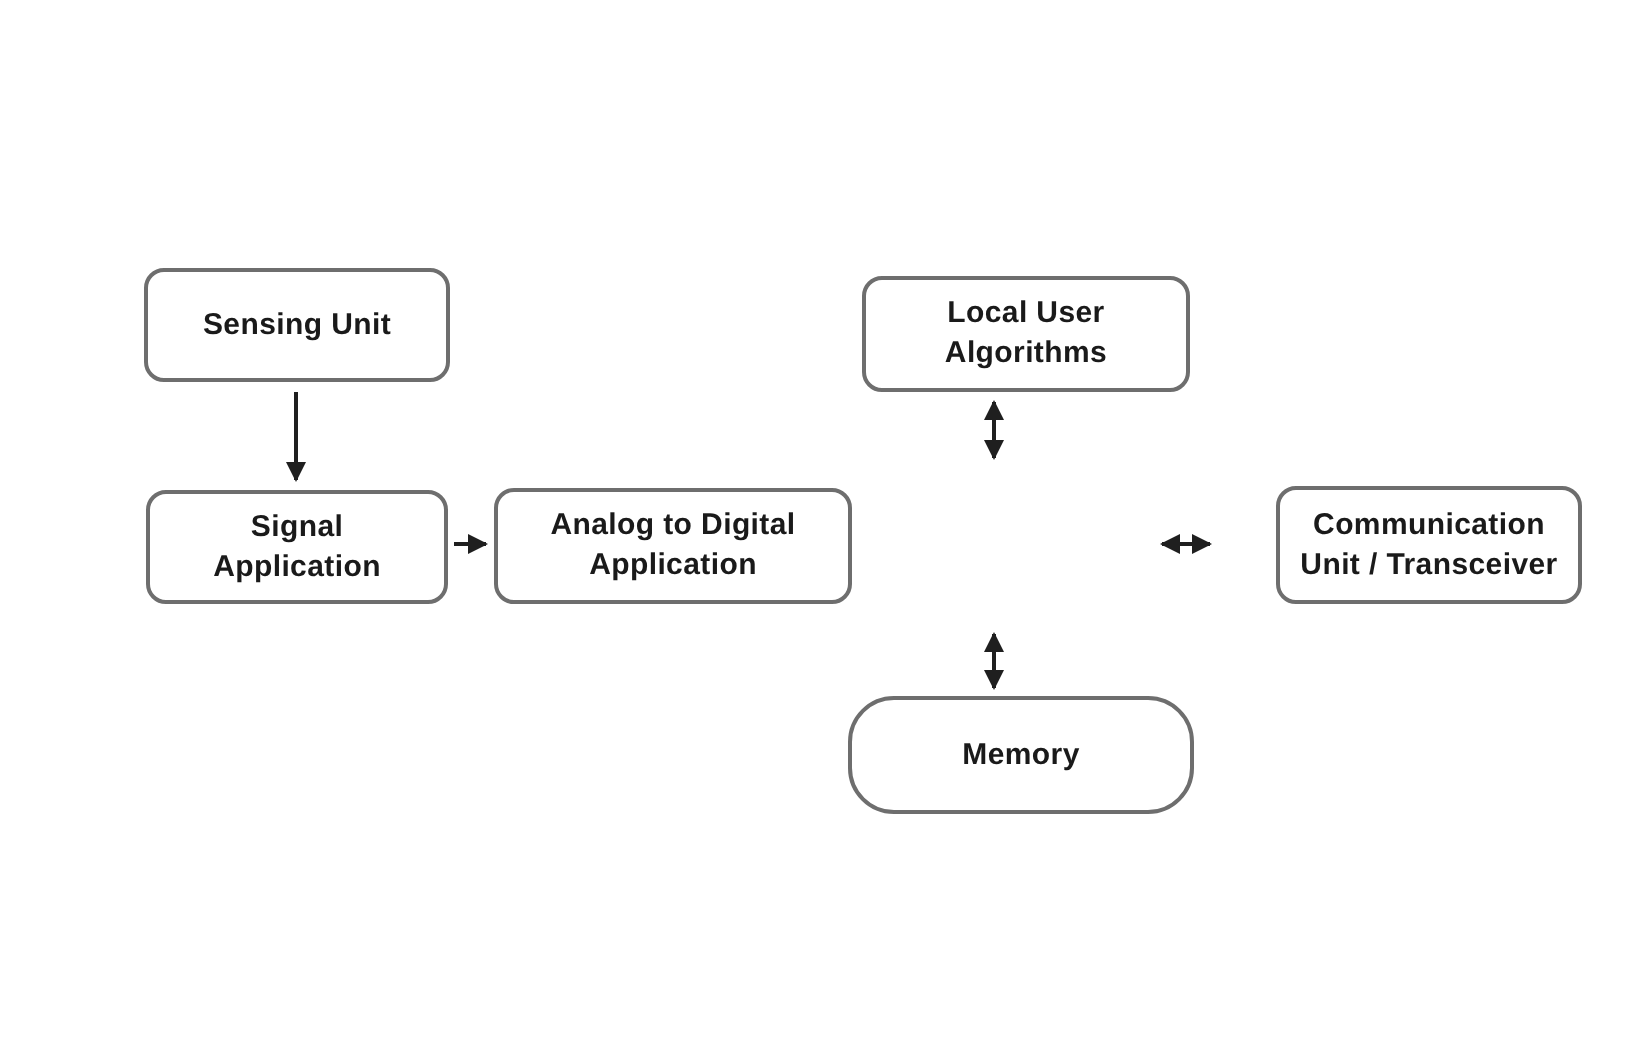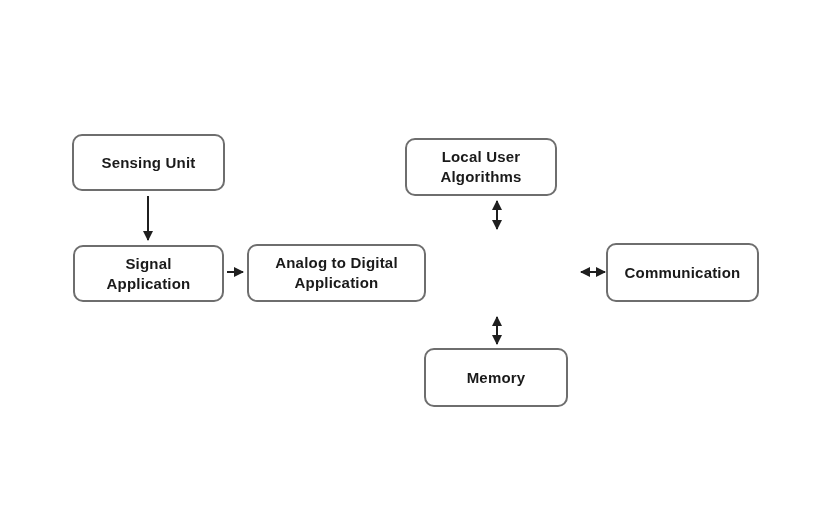--- a/index.html
+++ b/index.html
@@ -82,28 +82,29 @@
   <div class="node" style="left:73px; top:245px; width:151px; height:57px;">
     <span class="line">Signal</span>
     <span class="line">Application</span>
   </div>
 
   <div class="node" style="left:247px; top:244px; width:179px; height:58px;">
     <span class="line">Analog to Digital</span>
     <span class="line">Application</span>
   </div>
 
-  <div class="node" style="left:405px; top:138px; width:152px; height:58px;">
+  <div class="node" style="left:431px; top:138px; width:164px; height:58px;">
     <span class="line">Local User</span>
     <span class="line">Algorithms</span>
   </div>
 
 
-  <div class="node" style="left:606px; top:243px; width:153px; height:59px;">
+  <div class="node" style="left:638px; top:243px; width:153px; height:59px;">
     <span class="line">Communication</span>
+    <span class="line">Unit / Transceiver</span>
   </div>
 
-  <div class="node" style="left:424px; top:348px; width:144px; height:59px;">
+  <div class="node" style="left:424px; top:348px; width:173px; height:59px;border-radius:23px;">
     <span class="line">Memory</span>
     <span class="line"></span>
   </div>
 
 </div>
 
 </body></html>

